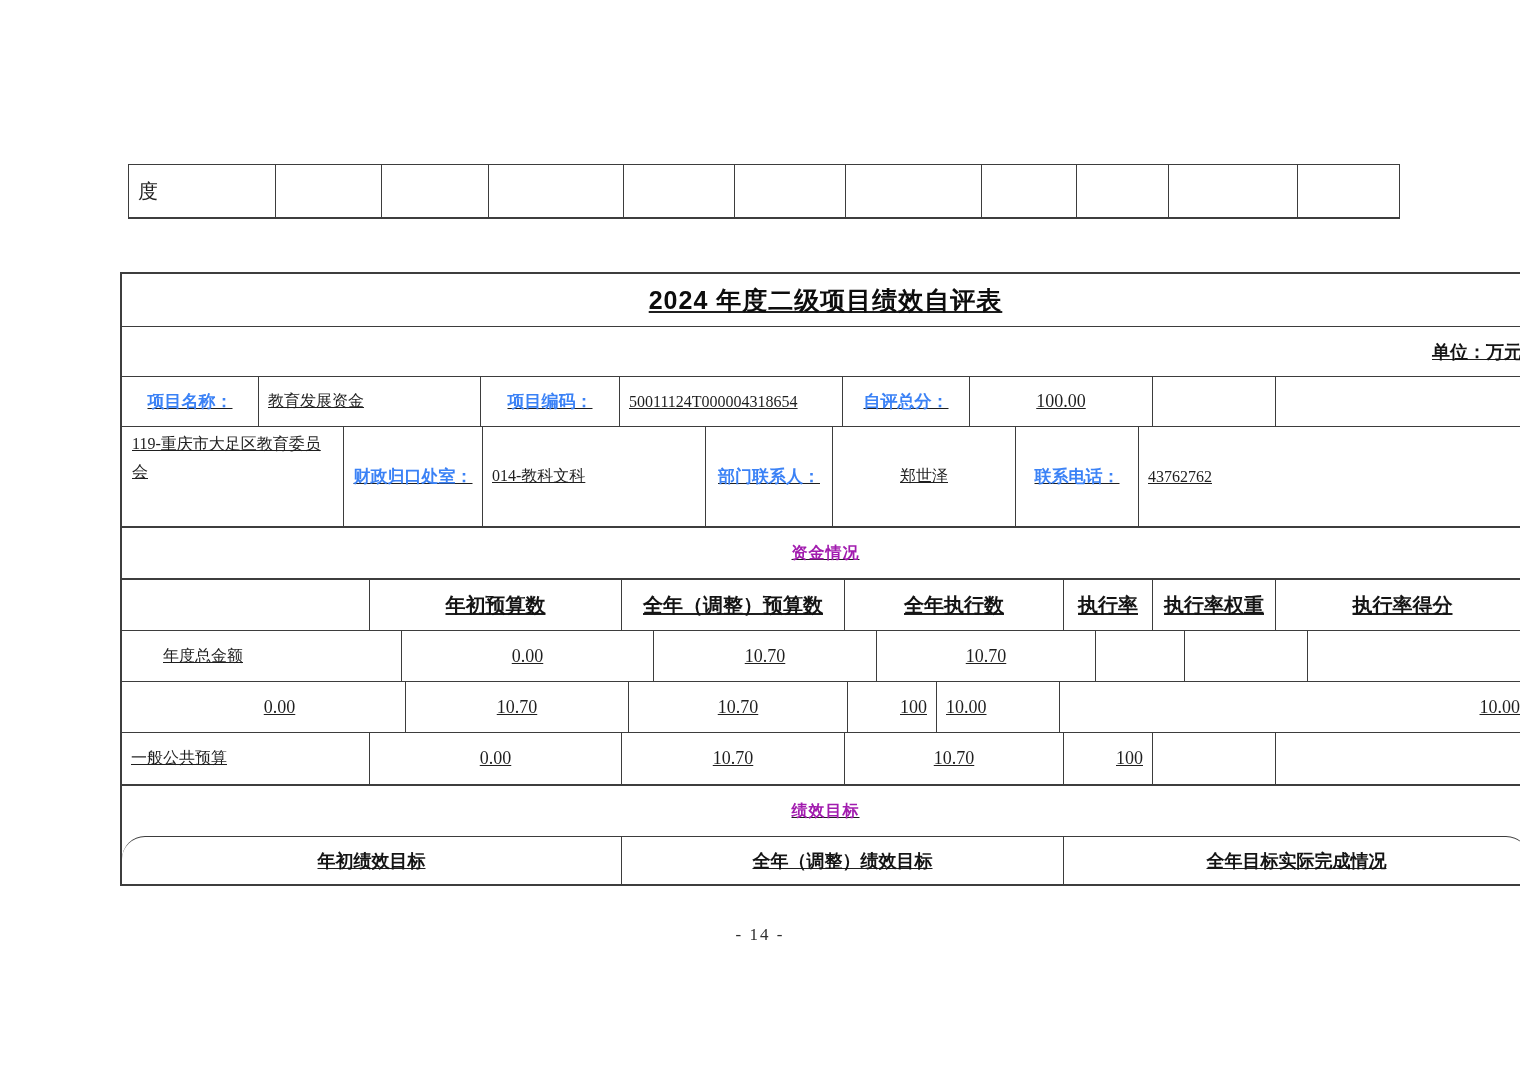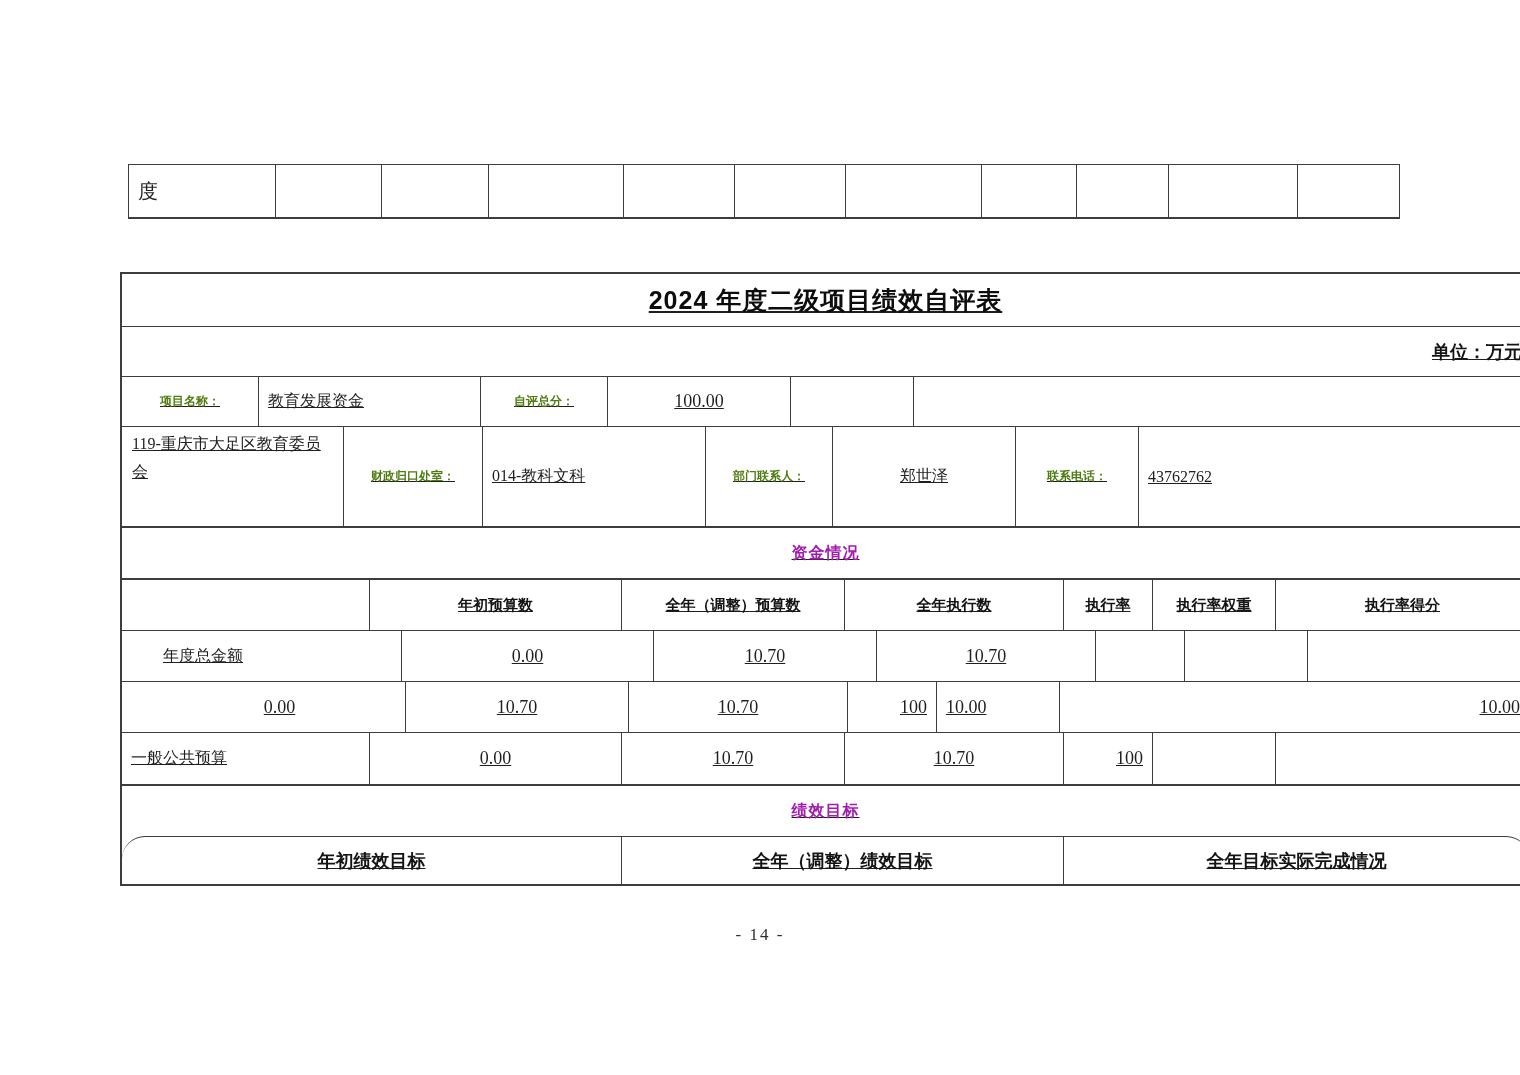--- a/index.html
+++ b/index.html
@@ -46,24 +46,24 @@
   .wf3 { width: 219px; } .wf4 { width: 89px; }  .wf5 { width: 123px; }
   
   .wb0 { width: 500px; } .wb1 { width: 442px; }
 
   .c { justify-content: center; text-align: center; }
   .l { justify-content: flex-start; padding: 0 9px; text-align: left; }
   .r { justify-content: flex-end; padding: 0 9px; text-align: center; }
 
   .lab {
     font-family: "Liberation Sans", "DejaVu Sans", sans-serif;
-    font-weight: bold; font-size: 12px; color: #4d7c0f; text-align: right;
+    font-weight: bold; font-size: 17px; color: #3b82f6; text-align: right;
   }
   .num { font-size: 18px; }
-  .hdr { font-weight: bold; font-size: 15px; color: #141414; }
+  .hdr { font-weight: bold; font-size: 20px; color: #141414; }
 
   .title-cell {
     justify-content: center; text-align: center; width: 100%;
     font-family: "Liberation Sans", "DejaVu Sans", sans-serif;
     font-weight: bold; font-size: 25px; color: #0d0d0d; letter-spacing: 1px;
   }
   .unit-cell {
     justify-content: flex-end; width: 100%; padding-right: 7px;
     font-family: "Liberation Sans", "DejaVu Sans", sans-serif;
     font-weight: bold; font-size: 18px; color: #141414;
@@ -110,20 +110,22 @@
       <div class="cell title-cell">2024 年度二级项目绩效自评表</div>
     </div>
 
     <div class="row h50">
       <div class="cell unit-cell">单位：万元</div>
     </div>
 
     <div class="row h50">
       <div class="cell wi0 c lab">项目名称：</div>
       <div class="cell wi1 l">教育发展资金</div>
+      <div class="cell wi2 c lab">项目编码：</div>
+      <div class="cell wi3 l">50011124T000004318654</div>
       <div class="cell wi4 c lab">自评总分：</div>
       <div class="cell wi5 c num">100.00</div>
       <div class="cell wi6"></div>
       <div class="cell"></div>
     </div>
 
     <div class="row h100">
       <div class="cell wi1 wrap2">119-重庆市大足区教育委员会</div>
       <div class="cell wi2 c lab">财政归口处室：</div>
       <div class="cell wi3 l">014-教科文科</div>

